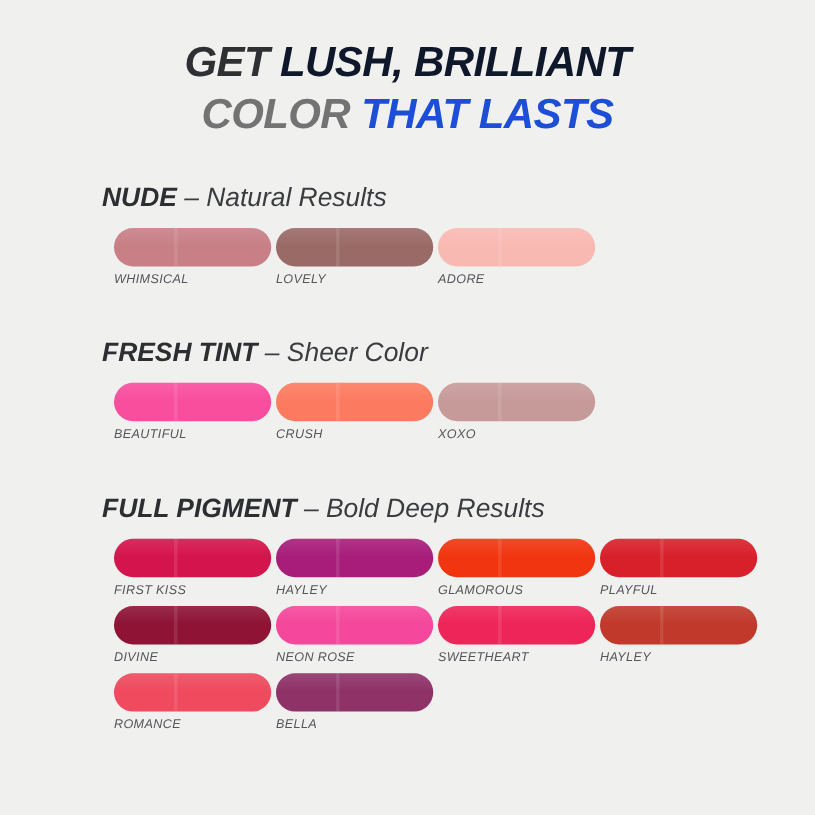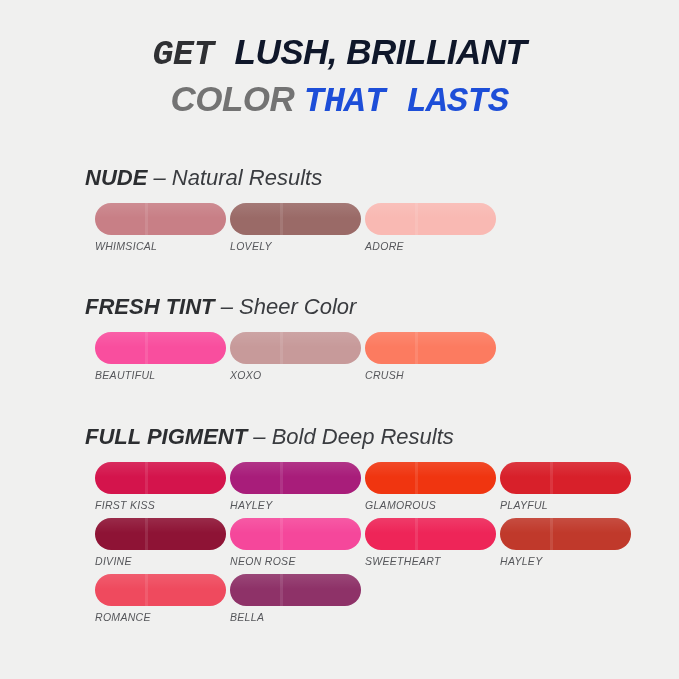--- a/index.html
+++ b/index.html
@@ -30,29 +30,28 @@
     font-size: 35px;
     line-height: 44px;
     letter-spacing: -0.5px;
     color: #2f3033;
     font-family: "Liberation Sans", sans-serif;
   }
   .headline .line {
     display: block;
     white-space: nowrap;
   }
-  .hl-dark { color: #2f3033; font-family: Liberation Mono, monospace; }
+  .hl-dark { color: #2f3033; }
   .hl-purple { color: #8a6ae8; }
 
   
   .section {
     position: absolute;
     left: 0;
     width: 679px;
-    margin-top: 13px;
   }
   .sec-heading {
     margin-left: 85px;
     font-size: 22px;
     line-height: 26px;
     font-style: italic;
     color: #303235;
     white-space: nowrap;
   }
   .sec-name {
@@ -149,26 +148,26 @@
     <div class="sec-heading">
       <span class="sec-name">FRESH TINT</span><span class="sec-sub"> – </span><span class="sec-sub">Sheer Color</span>
     </div>
     <div class="rows">
       <div class="swatch-row">
         <div class="swatch-cell">
           <div class="swatch" style="background: rgb(249, 78, 158);"></div>
           <div class="swatch-label">BEAUTIFUL</div>
         </div>
         <div class="swatch-cell">
+          <div class="swatch" style="background: rgb(252, 123, 96);"></div>
+          <div class="swatch-label">CRUSH</div>
+        </div>
+        <div class="swatch-cell">
           <div class="swatch" style="background: rgb(199, 154, 154);"></div>
           <div class="swatch-label">XOXO</div>
-        </div>
-        <div class="swatch-cell">
-          <div class="swatch" style="background: rgb(252, 123, 96);"></div>
-          <div class="swatch-label">CRUSH</div>
         </div>
       </div>
     </div>
   </div>
 
   <div class="section" style="top:411px;">
     <div class="sec-heading">
       <span class="sec-name">FULL PIGMENT</span><span class="sec-sub"> – </span><span class="sec-sub">Bold Deep Results</span>
     </div>
     <div class="rows">

